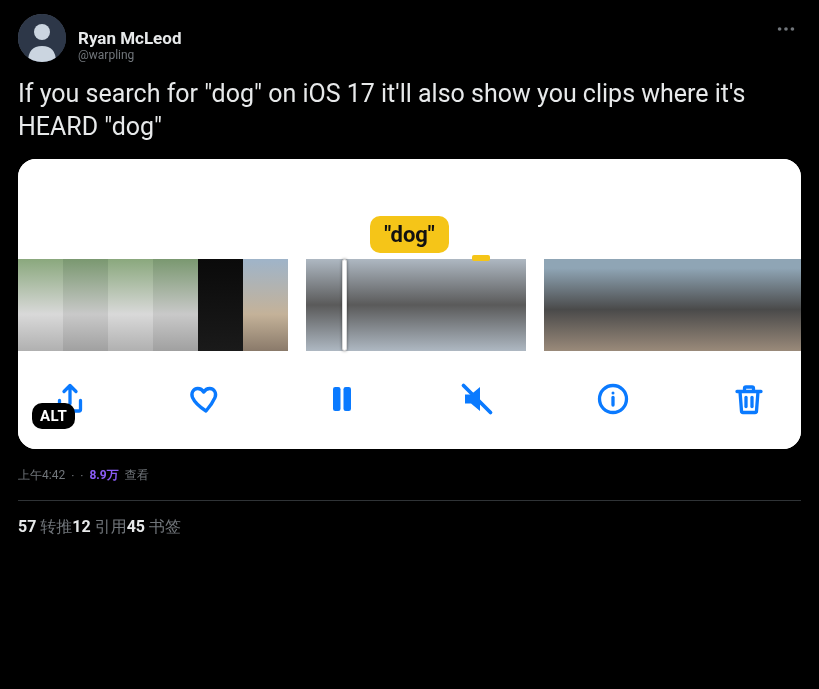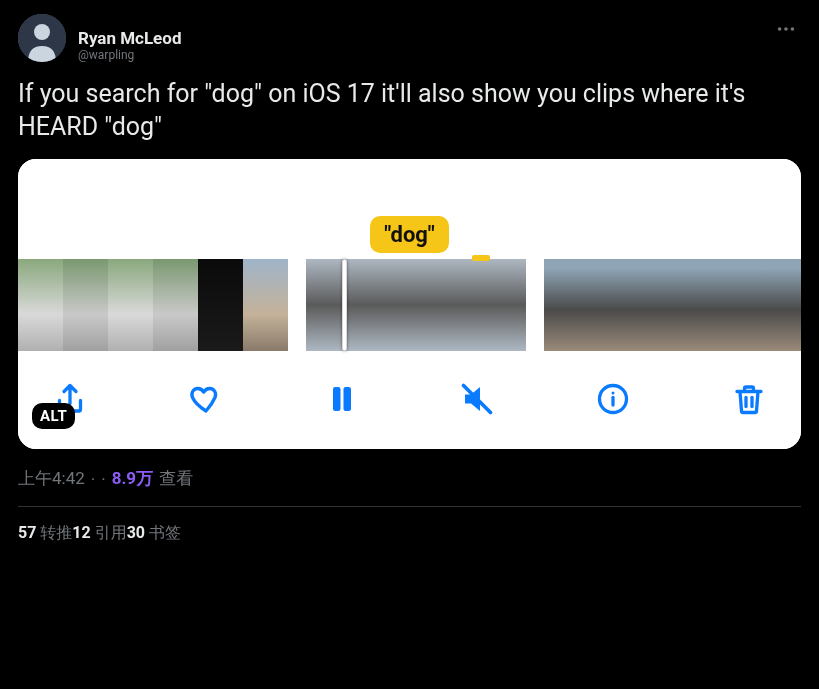--- a/index.html
+++ b/index.html
@@ -145,21 +145,21 @@
     background: #000;
     color: #fff;
     font-size: 15px;
     font-weight: 700;
     padding: 4px 8px;
     border-radius: 10px;
     letter-spacing: 0.5px;
   }
   .meta {
     margin-top: 18px;
-    font-size: 17px;
+    font-size: 12px;
     color: #71767b;
     display: flex;
     gap: 6px;
     align-items: center;
   }
   .meta .bold { color: #8b5cf6; font-weight: 700; }
   .divider {
     margin-top: 16px;
     border: none;
     border-top: 1px solid #2f3336;
@@ -277,16 +277,16 @@
     <span>·</span>
     <span class="bold">8.9万</span>
     <span>查看</span>
   </div>
 
   <hr class="divider">
 
   <div class="stats">
     <span><span class="n">57</span> <span>转推</span></span>
     <span><span class="n">12</span> <span>引用</span></span>
-    <span><span class="n">30</span> <span>书签</span></span>
+    <span><span class="n">45</span> <span>书签</span></span>
   </div>
 
 </div>
 
 </body></html>

